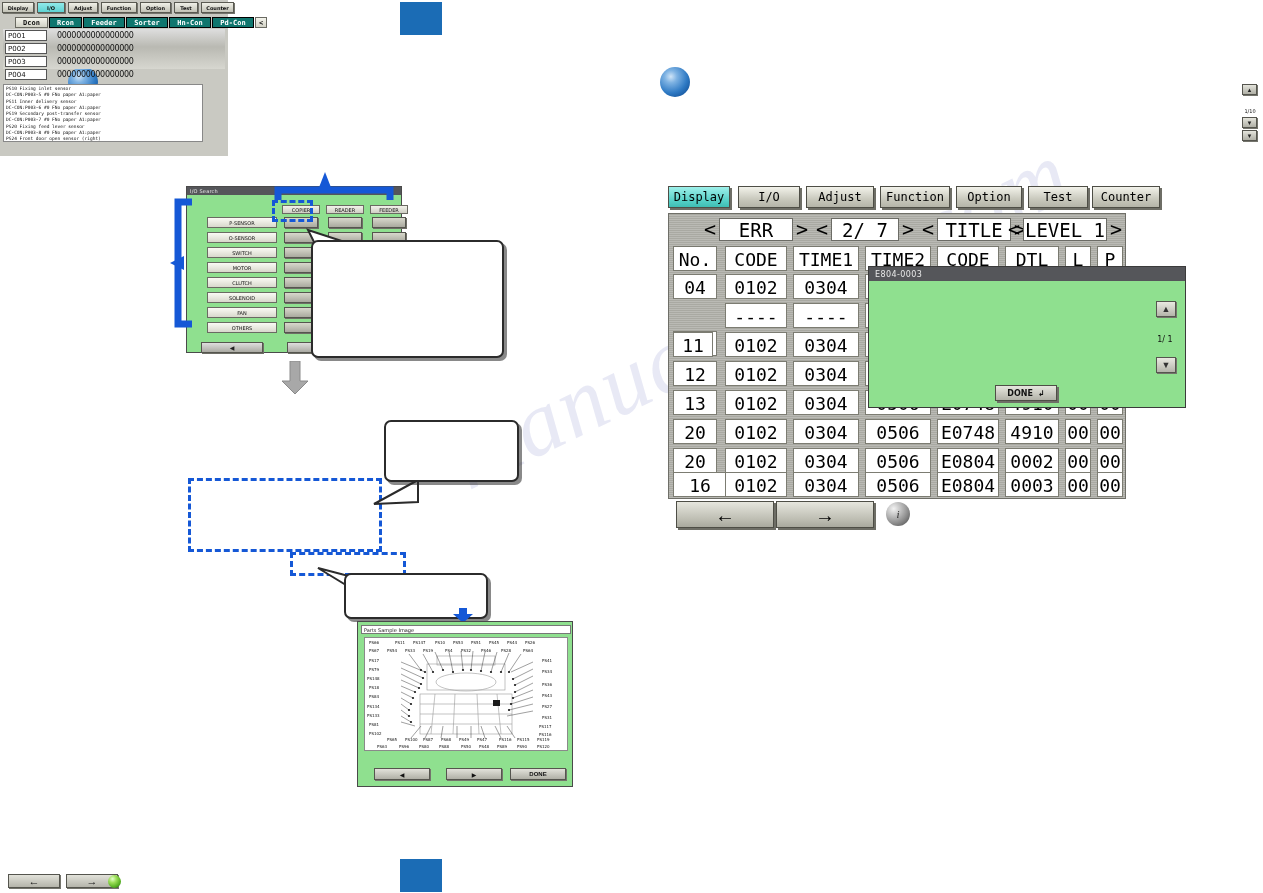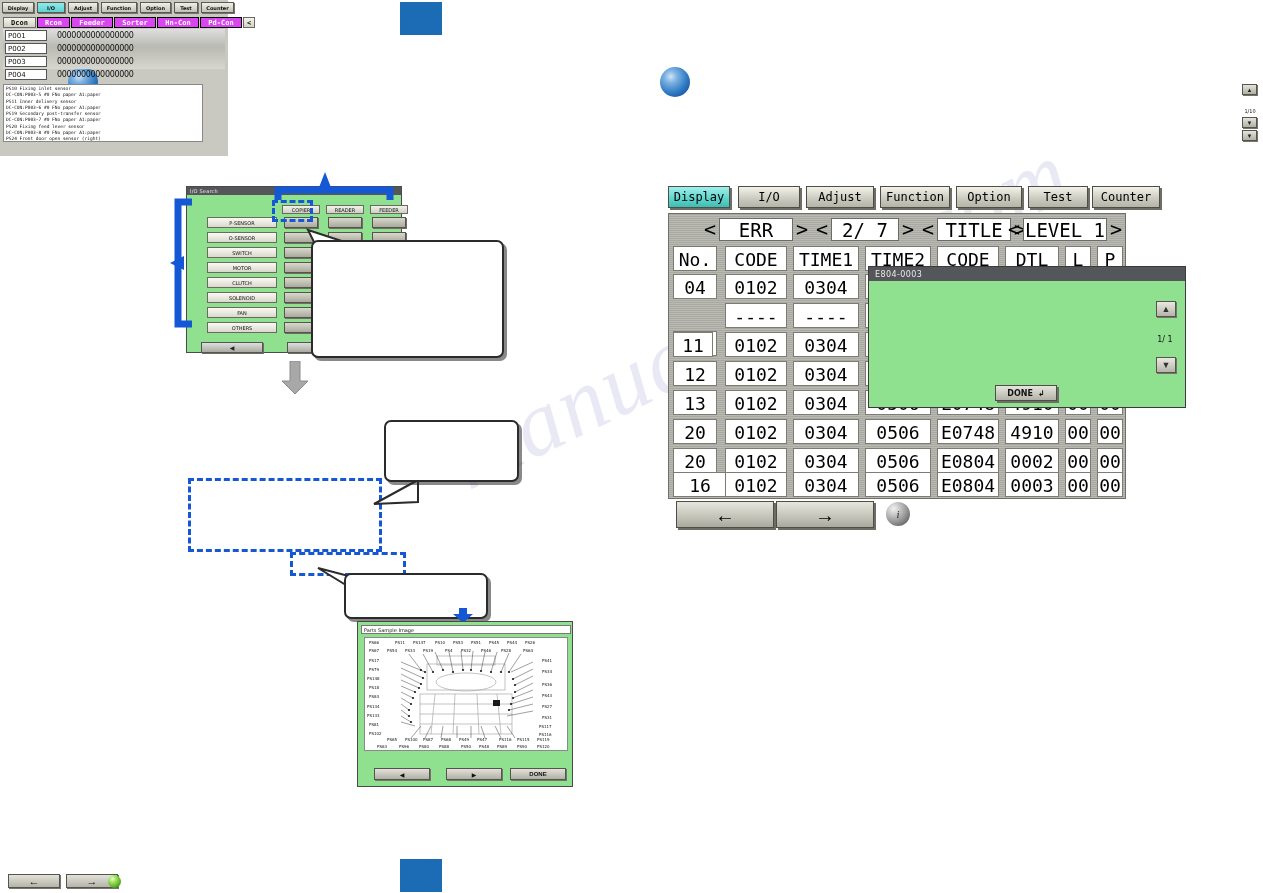--- a/index.html
+++ b/index.html
@@ -113,29 +113,29 @@
     background: linear-gradient(#f0f0e8,#c2c2b6);
     border: 1px solid #5a5a52;
     box-shadow: 1px 1px 0 #74746c;
     font-size: 5px; color: #111;
     display:flex;align-items:center;justify-content:center;
     font-family: "DejaVu Sans", sans-serif;
     font-weight: bold;
   }
   .topmenu .tb.sel { background: linear-gradient(#8fe9e9,#5fd3d3); }
 
-  .subtabs { position:absolute; left:3px; top:17px; height: 11px; }
+  .subtabs { position:absolute; left:15px; top:17px; height: 11px; }
   .subtabs .st {
     position:absolute; top:0; height: 11px;
     display:flex;align-items:center;justify-content:center;
     font-size:7px; font-family:"DejaVu Sans Mono", monospace;
     font-weight: bold;
   }
   .subtabs .st.light { background: linear-gradient(#f4f4ec,#d2d2c6); color:#111; border:1px solid #6a6a62;}
-  .subtabs .st.dark  { background: #d946ef; color:#fff; border:1px solid #000;text-align:right;}
+  .subtabs .st.dark  { background: #0f766e; color:#fff; border:1px solid #000;text-align:right;}
 
   .io-list { position:absolute; left:3px; top:29px; width: 222px; height: 40px;
              background: linear-gradient(#dedede,#b9b9b2 45%,#d7d7d0); }
   .io-row { position:absolute; height:11px; left:2px; width:218px; }
   .io-key {
     position:absolute; left:0; top:0; width: 42px; height: 11px;
     background: #fff; border: 1px solid #555;
     font-size:7px; color:#111; font-family: "DejaVu Sans", sans-serif;
     display:flex;align-items:center;padding-left:2px;
   }

